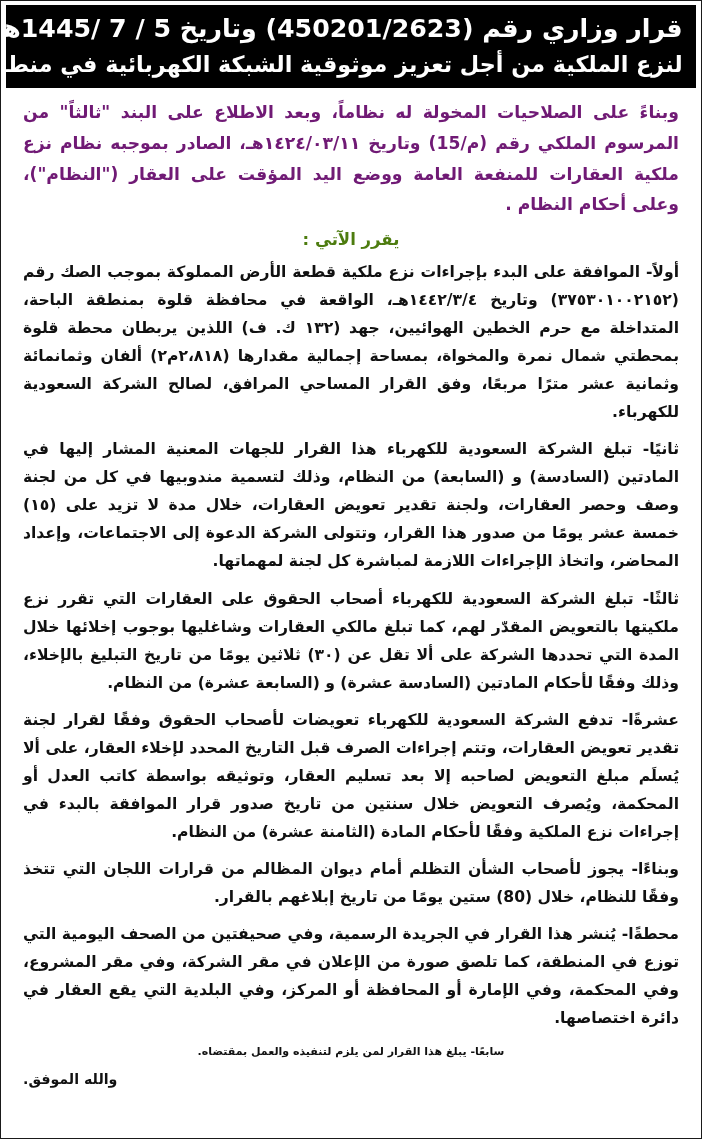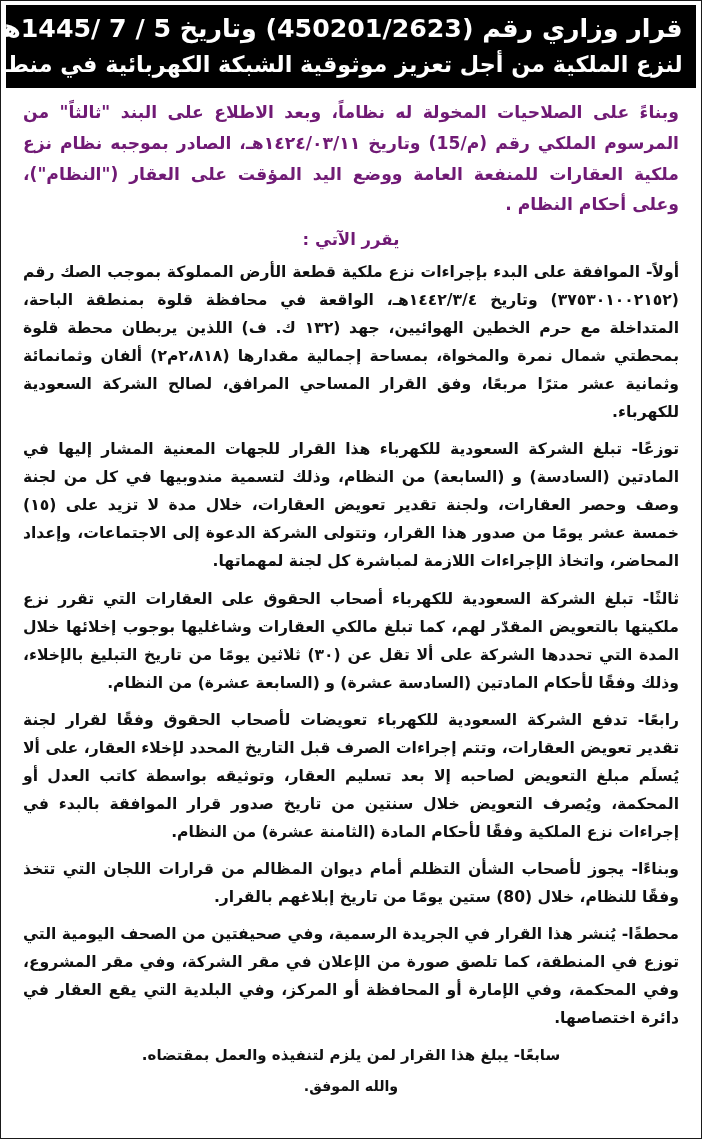--- a/index.html
+++ b/index.html
@@ -69,43 +69,43 @@
     letter-spacing: -0.1px;
   }
   .intro-last {
     text-align: justify;
     text-align-last: right;
   }
   .decides {
     text-align: center;
     font-weight: bold;
     font-size: 16.5px;
-    color: #701a75;
+    color: #4d7c0f;
     margin: 10px 0 2px 0;
   }
   .clause {
     text-align: justify;
     text-align-last: right;
     font-weight: bold;
     font-size: 15.6px;
     color: #111111;
     line-height: 1.80;
     margin: 9px 0 0 0;
     letter-spacing: -0.1px;
   }
   .closing {
     text-align: center;
     font-weight: bold;
-    font-size: 15px;
+    font-size: 11px;
     color: #111111;
     margin: 11px 0 0 0;
     line-height: 1.7;
   }
   .closing-sub {
-    text-align: center;
+    text-align: left;
     font-weight: bold;
     font-size: 14.2px;
     color: #111111;
     margin: 9px 0 0 0;
   }
 </style>
 </head>
 <body>
 
 <div class="page">
@@ -121,31 +121,31 @@
     <div class="intro intro-last">وبناءً على الصلاحيات المخولة له نظاماً، وبعد الاطلاع على البند "ثالثاً" من المرسوم الملكي رقم (م/15) وتاريخ ١٤٢٤/٠٣/١١هـ، الصادر بموجبه نظام نزع ملكية العقارات للمنفعة العامة ووضع اليد المؤقت على العقار ("النظام")، وعلى أحكام النظام .</div>
 
     <div class="decides">يقرر الآتي :</div>
 
     <div class="clause">
       <span>أولاً-</span>
       <span>الموافقة على البدء بإجراءات نزع ملكية قطعة الأرض المملوكة بموجب الصك رقم (٣٧٥٣٠١٠٠٢١٥٢) وتاريخ ١٤٤٢/٣/٤هـ، الواقعة في محافظة قلوة بمنطقة الباحة، المتداخلة مع حرم الخطين الهوائيين، جهد (١٣٢ ك. ف) اللذين يربطان محطة قلوة بمحطتي شمال نمرة والمخواة، بمساحة إجمالية مقدارها (٢،٨١٨م٢) ألفان وثمانمائة وثمانية عشر مترًا مربعًا، وفق القرار المساحي المرافق، لصالح الشركة السعودية للكهرباء.</span>
     </div>
 
     <div class="clause">
-      <span>توزعًا-</span>
+      <span>ثانيًا-</span>
       <span>تبلغ الشركة السعودية للكهرباء هذا القرار للجهات المعنية المشار إليها في المادتين (السادسة) و (السابعة) من النظام، وذلك لتسمية مندوبيها في كل من لجنة وصف وحصر العقارات، ولجنة تقدير تعويض العقارات، خلال مدة لا تزيد على (١٥) خمسة عشر يومًا من صدور هذا القرار، وتتولى الشركة الدعوة إلى الاجتماعات، وإعداد المحاضر، واتخاذ الإجراءات اللازمة لمباشرة كل لجنة لمهماتها.</span>
     </div>
 
     <div class="clause">
       <span>ثالثًا-</span>
       <span>تبلغ الشركة السعودية للكهرباء أصحاب الحقوق على العقارات التي تقرر نزع ملكيتها بالتعويض المقدّر لهم، كما تبلغ مالكي العقارات وشاغليها بوجوب إخلائها خلال المدة التي تحددها الشركة على ألا تقل عن (٣٠) ثلاثين يومًا من تاريخ التبليغ بالإخلاء، وذلك وفقًا لأحكام المادتين (السادسة عشرة) و (السابعة عشرة) من النظام.</span>
     </div>
 
     <div class="clause">
-      <span>رابعًا-</span>
+      <span>عشرةًا-</span>
       <span>تدفع الشركة السعودية للكهرباء تعويضات لأصحاب الحقوق وفقًا لقرار لجنة تقدير تعويض العقارات، وتتم إجراءات الصرف قبل التاريخ المحدد لإخلاء العقار، على ألا يُسلَم مبلغ التعويض لصاحبه إلا بعد تسليم العقار، وتوثيقه بواسطة كاتب العدل أو المحكمة، ويُصرف التعويض خلال سنتين من تاريخ صدور قرار الموافقة بالبدء في إجراءات نزع الملكية وفقًا لأحكام المادة (الثامنة عشرة) من النظام.</span>
     </div>
 
     <div class="clause">
       <span>وبناءًا-</span>
       <span>يجوز لأصحاب الشأن التظلم أمام ديوان المظالم من قرارات اللجان التي تتخذ وفقًا للنظام، خلال (80) ستين يومًا من تاريخ إبلاغهم بالقرار.</span>
     </div>
 
     <div class="clause">
       <span>محطةًا-</span>

